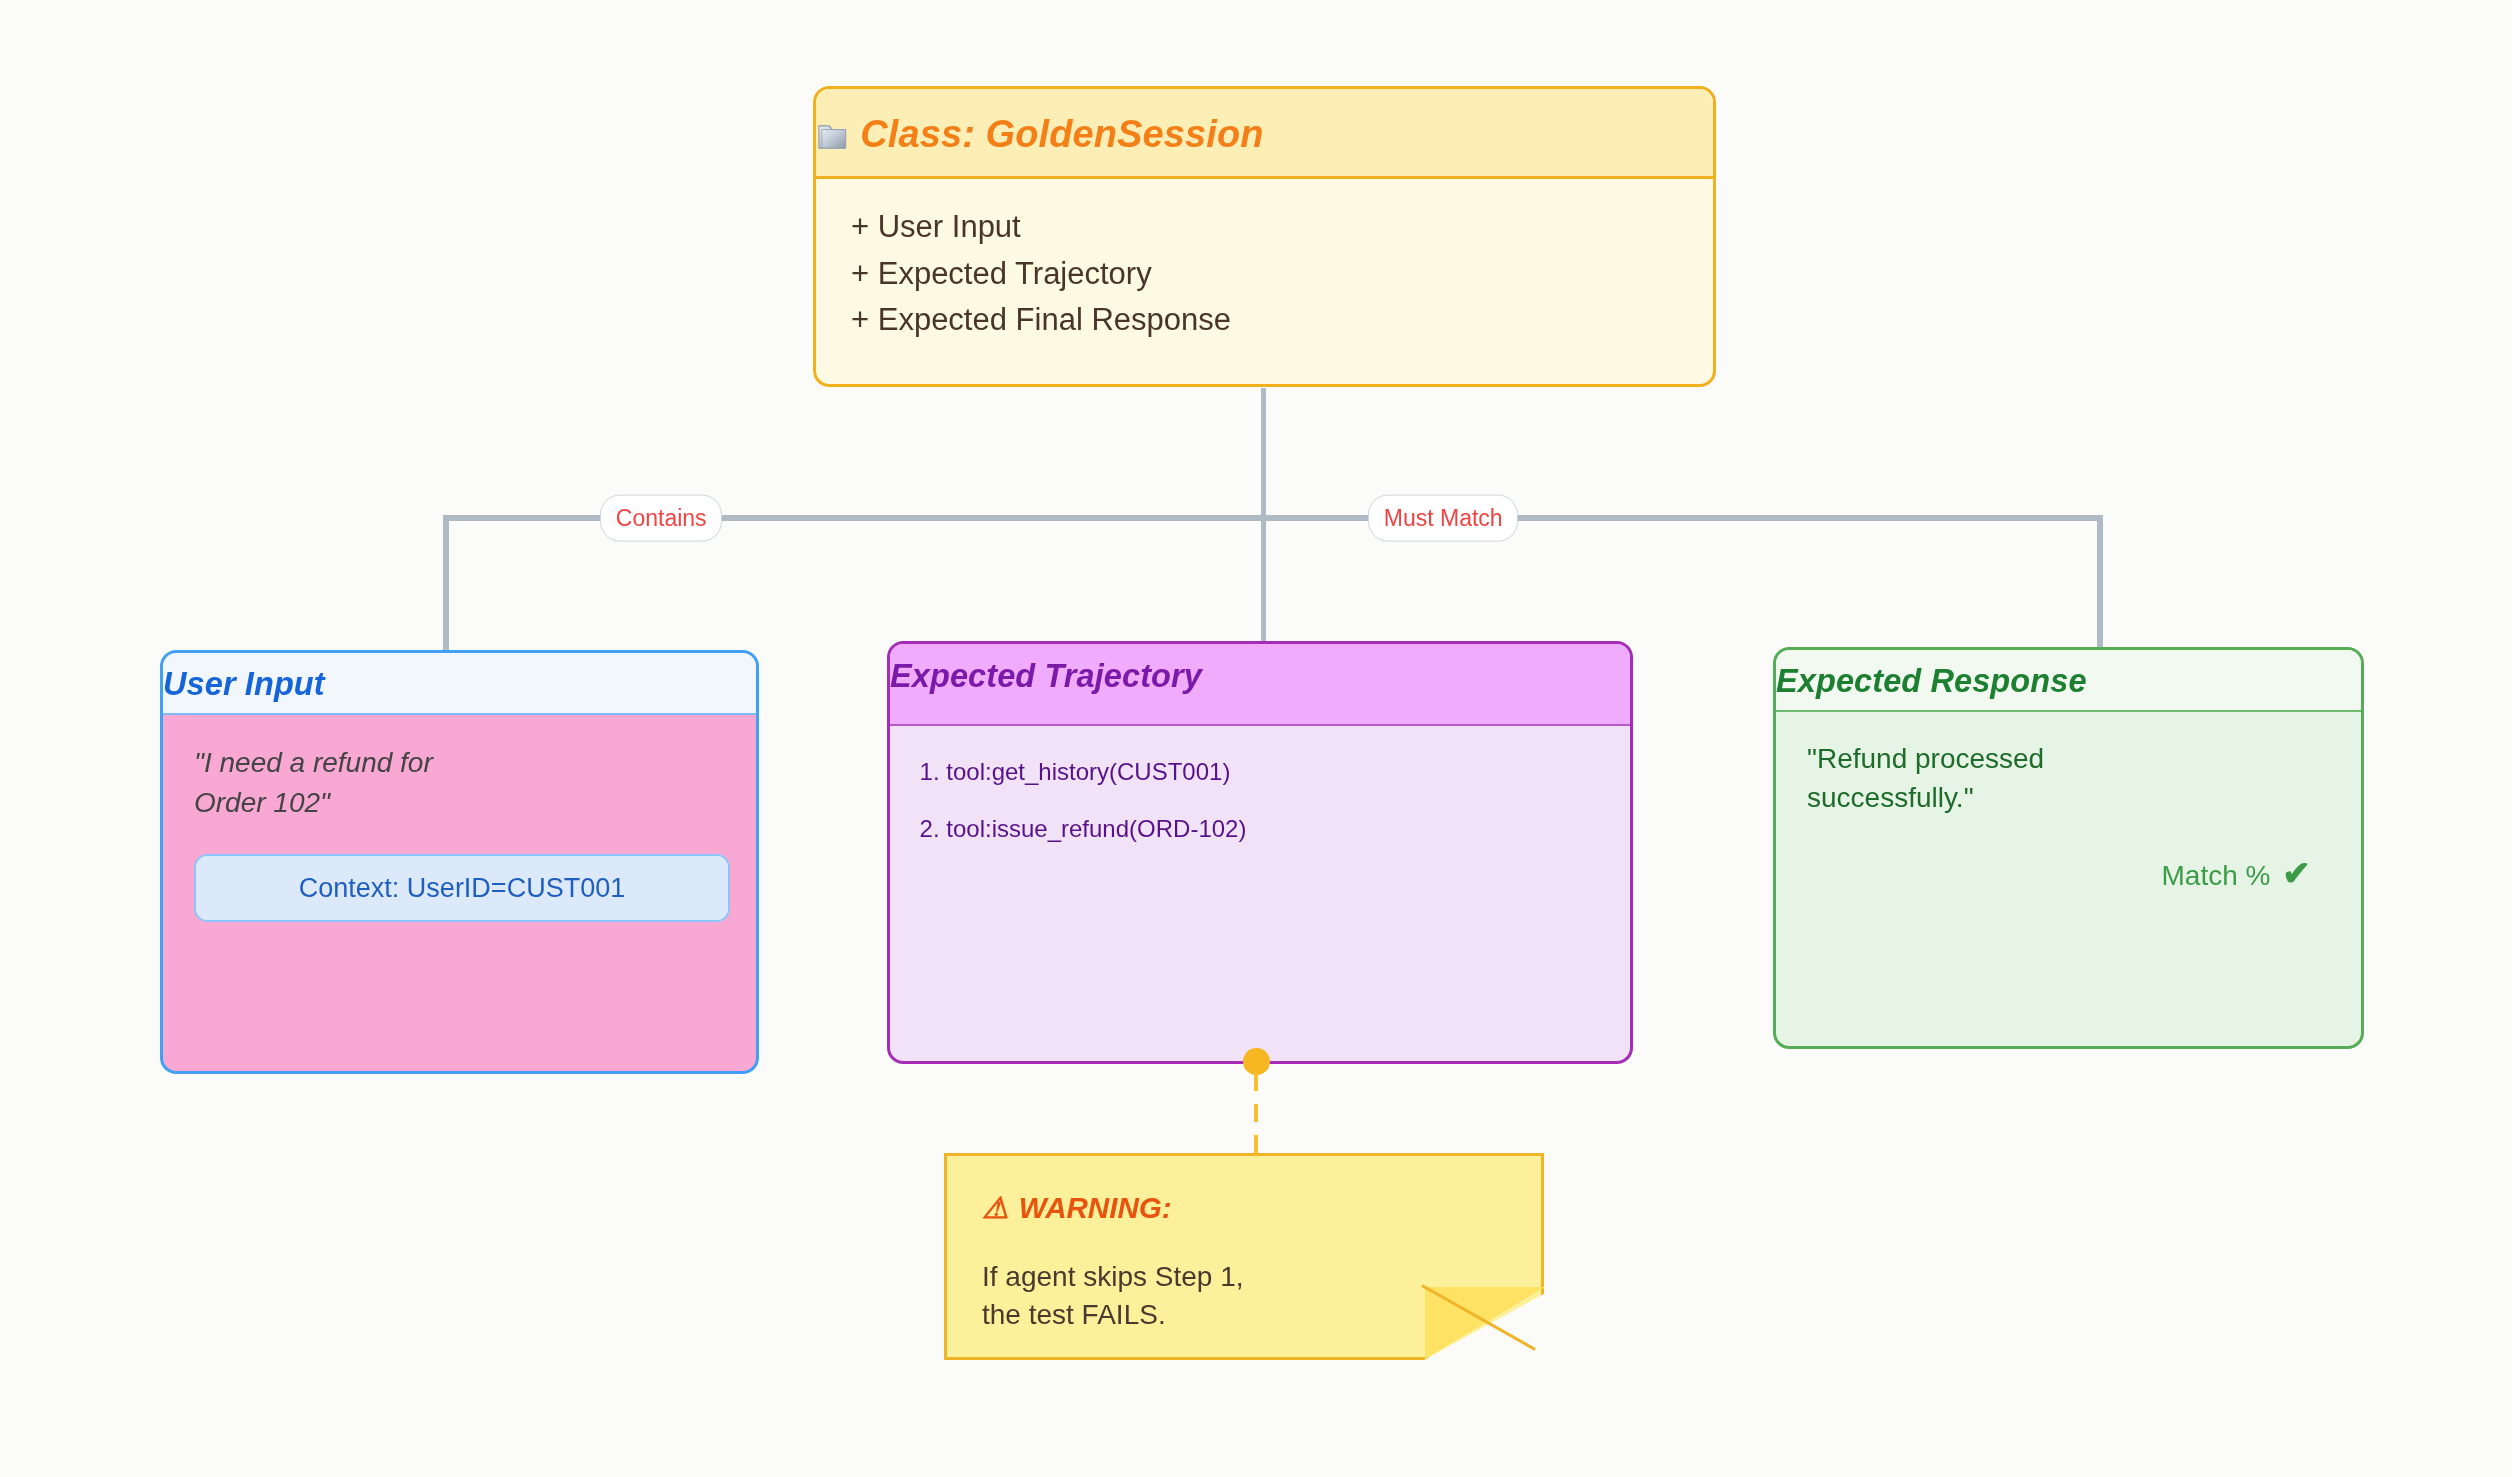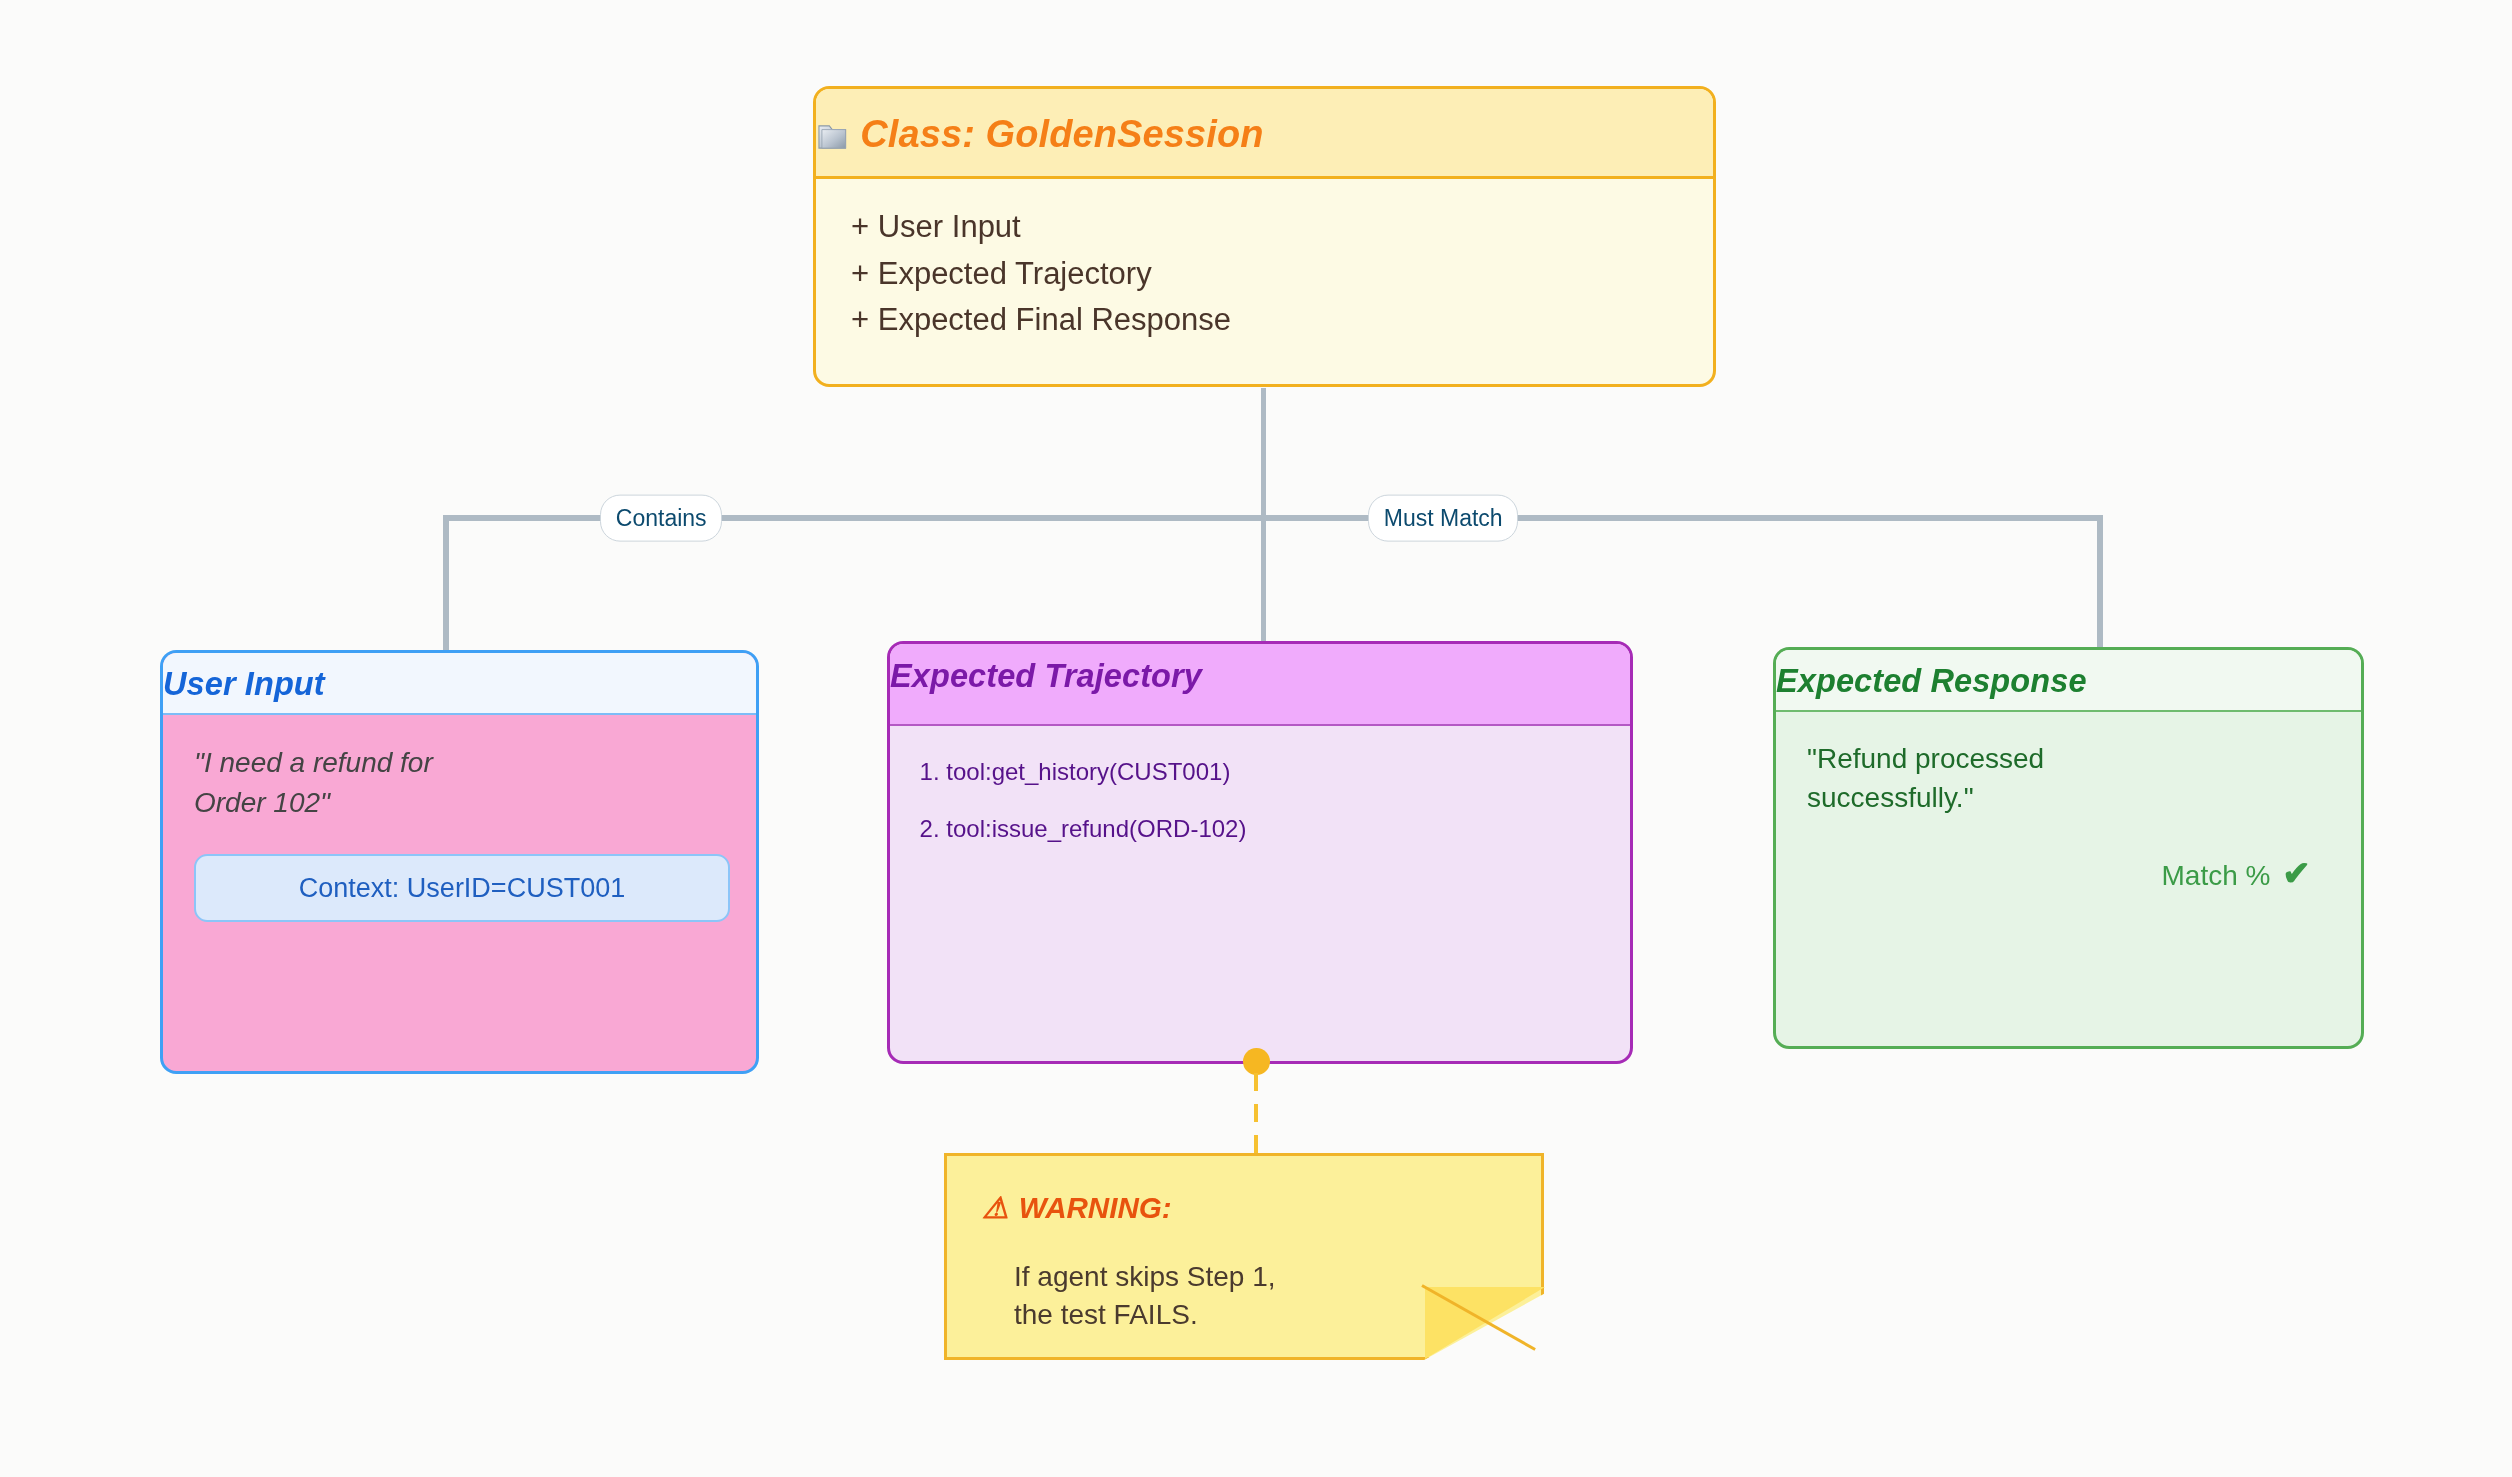--- a/index.html
+++ b/index.html
@@ -194,42 +194,41 @@
     white-space: nowrap;
     text-align: center;
   }
   .warn-icon { margin-right: 10.3px; }
   .warn-body {
     position: absolute;
     left: 35px; top: 102px;
     font-size: 28px;
     color: #4a3a2e;
     line-height: 1.35;
-    margin-left: 32px;
   }
 
   
   .edge {
     position: absolute;
     background: #aebac4;
   }
   #edge-stem      { left: 1261px; top: 388px;  width: 5.2px;   height: 132px; }
   #edge-bus       { left: 443px;  top: 515px;  width: 1660px; height: 5.9px; }
   #edge-drop-left { left: 443px;  top: 515px;  width: 5.9px;   height: 138px; }
   #edge-drop-mid  { left: 1261px; top: 515px;  width: 5.2px;   height: 129px; }
   #edge-drop-right{ left: 2097px; top: 515px;  width: 5.9px;   height: 135px; }
 
   .edge-label {
     position: absolute;
     box-sizing: border-box;
     transform: translateY(-50%);
     background: #ffffff;
     border: 1.5px solid #ccd5dc;
     border-radius: 20px;
-    color: #0c4a6e;
+    color: #ef4444;
     font-size: 23px;
     text-align: center;
     padding: 8.9px 14.8px;
     white-space: nowrap;
   }
   #label-contains   { left: 600px;  top: 518px; }
   #label-must-match { left: 1368px; top: 518px; }
 
   
   #note-dot {

